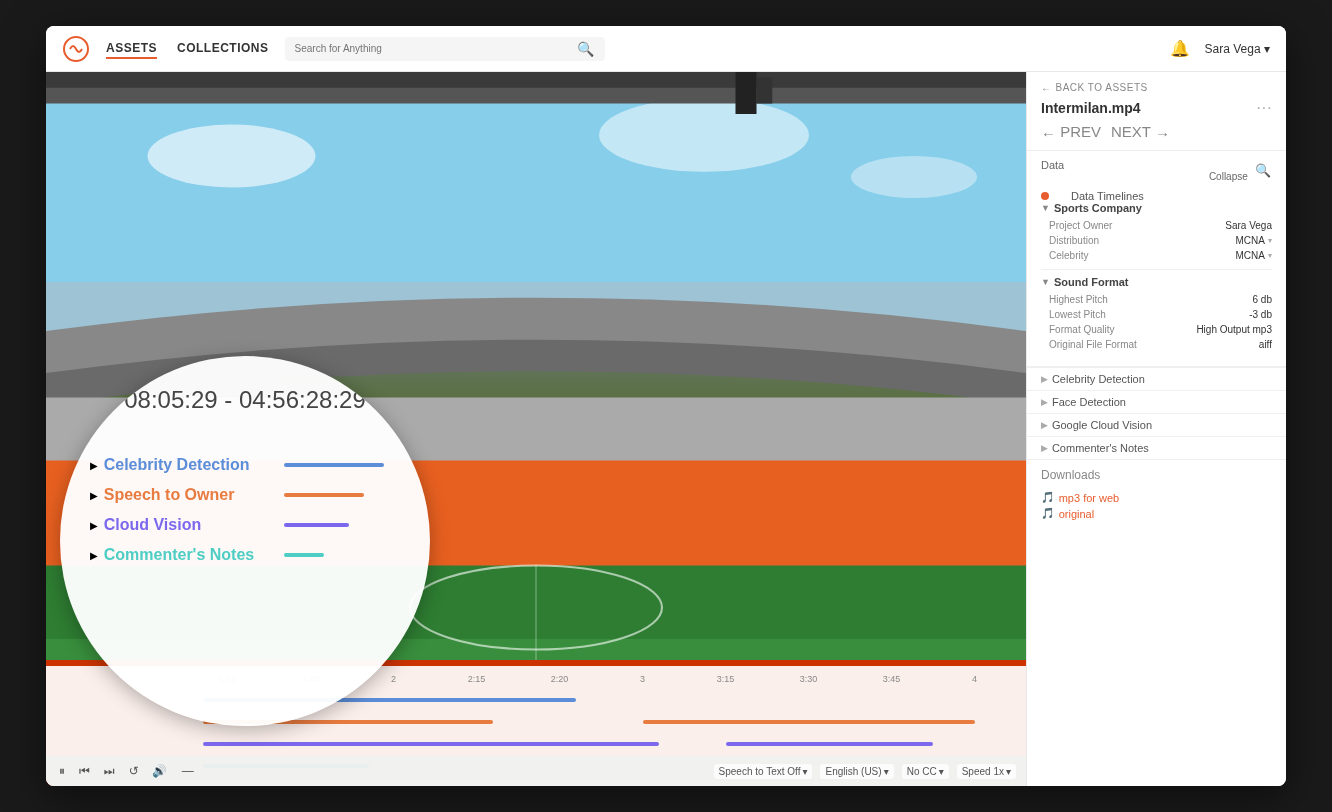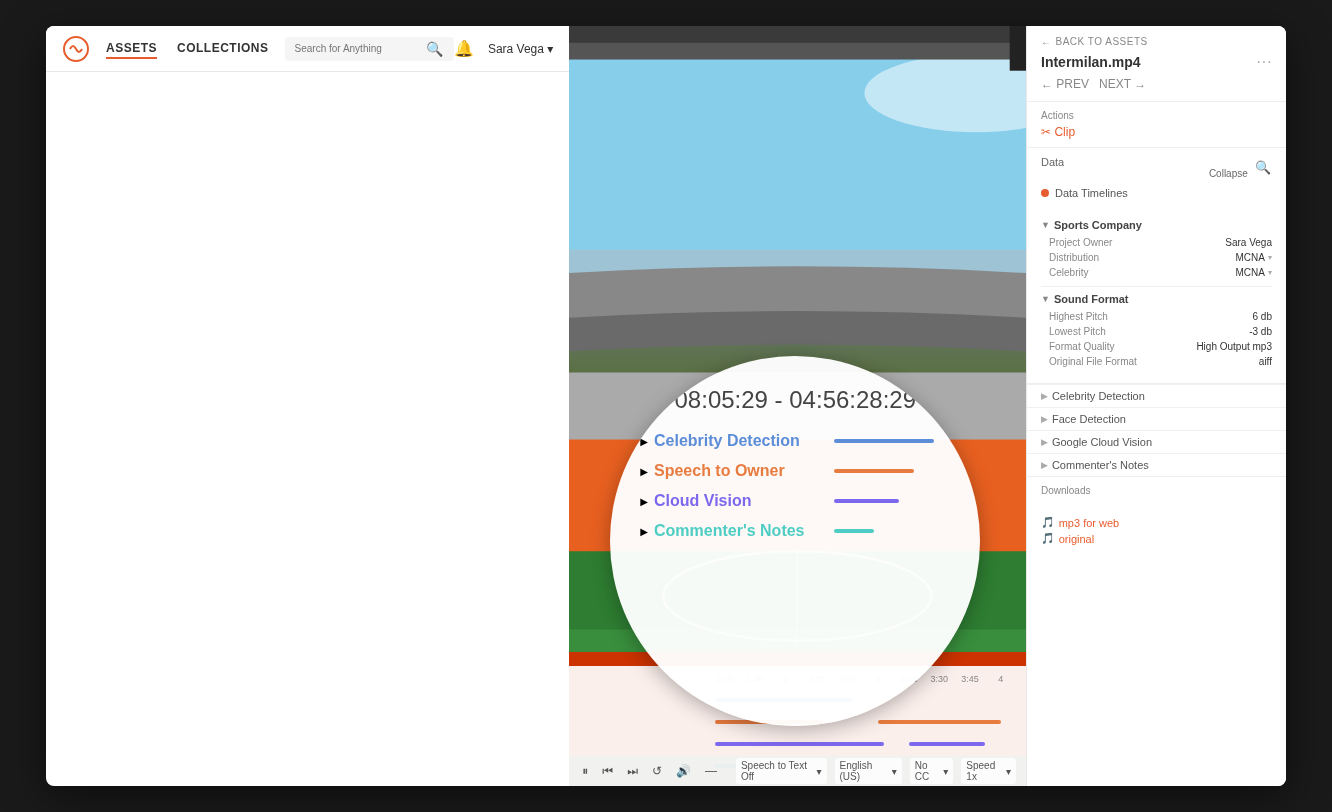--- a/index.html
+++ b/index.html
@@ -13,21 +13,21 @@
       align-items: center;
       justify-content: center;
     }
     .browser-window {
       width: 1240px;
       height: 760px;
       background: #fff;
       border-radius: 8px;
       overflow: hidden;
       display: flex;
-      flex-direction: row;
+      flex-direction: column;
       box-shadow: 0 10px 40px rgba(0,0,0,0.5);
     }
     
     .top-nav {
       height: 46px;
       background: #fff;
       border-bottom: 1px solid #e8e8e8;
       display: flex;
       align-items: center;
       padding: 0 16px;
@@ -167,26 +167,27 @@
       top: 1px;
     }
     
     .zoom-circle {
       position: absolute;
       width: 370px;
       height: 370px;
       border-radius: 50%;
       background: rgba(255,255,255,0.96);
       bottom: 60px;
-      left: 41px;
+      left: 14px;
       box-shadow: 0 4px 20px rgba(0,0,0,0.3);
       display: flex;
       flex-direction: column;
       overflow: hidden;
       z-index: 10;
+      gap: 24px;
     }
     .zoom-timestamp {
       font-size: 24px;
       font-weight: 300;
       color: #444;
       padding: 30px 30px 10px 30px;
       text-align: center;
     }
     .zoom-tracks {
       padding: 8px 30px;
@@ -271,21 +272,21 @@
       font-size: 14px;
       font-weight: 600;
       color: #333;
     }
     .three-dots { font-size: 16px; color: #aaa; cursor: pointer; }
     .prev-next {
       display: flex;
       align-items: center;
       gap: 10px;
       margin-top: 6px;
-      font-size: 12px;
+      font-size: 15px;
       color: #888;
     }
     .prev-next span { cursor: pointer; }
     .actions-section {
       padding: 8px 14px;
       border-bottom: 1px solid #eee;
     }
     .actions-label { font-size: 10px; color: #888; margin-bottom: 4px; }
     .clip-btn {
       display: flex;
@@ -309,24 +310,24 @@
     .data-header-left { font-size: 11px; color: #666; font-weight: 500; }
     .collapse-btn {
       font-size: 10px;
       color: #666;
       cursor: pointer;
       margin-top: 12px;
     }
     .data-timelines {
       display: flex;
       align-items: center;
-      gap: 6px;
+      gap: 22px;
       font-size: 11px;
       color: #555;
-      margin-bottom: 20px;
+      margin-bottom: 0;
     }
     .red-dot { width: 8px; height: 8px; border-radius: 50%; background: #e85d2f; }
     .section-group {
       margin-bottom: 8px;
     }
     .section-title {
       display: flex;
       align-items: center;
       gap: 4px;
       font-size: 11px;
@@ -364,21 +365,21 @@
       font-size: 11px;
       color: #555;
       padding: 5px 14px;
       border-top: 1px solid #f0f0f0;
       cursor: pointer;
     }
     .downloads-section {
       padding: 8px 14px;
       border-top: 1px solid #eee;
     }
-    .downloads-label { font-size: 10px; color: #888; margin-bottom: 20px; }
+    .downloads-label { font-size: 12px; color: #888; margin-bottom: 9px; }
     .download-link {
       display: flex;
       align-items: center;
       gap: 4px;
       font-size: 11px;
       color: #e85d2f;
       margin-bottom: 3px;
       cursor: pointer;
     }
     .social-section {
@@ -615,24 +616,20 @@
         <div class="panel-actions-row">
           <span class="file-name">Intermilan.mp4</span>
           <span class="three-dots">···</span>
         </div>
         <div class="prev-next">
           <span>← PREV</span>
           <span>NEXT →</span>
         </div>
       </div>
 
-      <div class="actions-section">
-        <div class="actions-label">Actions</div>
-        <div class="clip-btn">✂ Clip</div>
-      </div>
 
       <div class="data-section">
         <div class="data-header">
           <span class="data-header-left">Data</span>
           <div style="display:flex; align-items:center; gap:8px;">
             <span class="collapse-btn">Collapse</span>
             <span style="color:#e85d2f; cursor:pointer; font-size:13px;">🔍</span>
           </div>
         </div>
 

